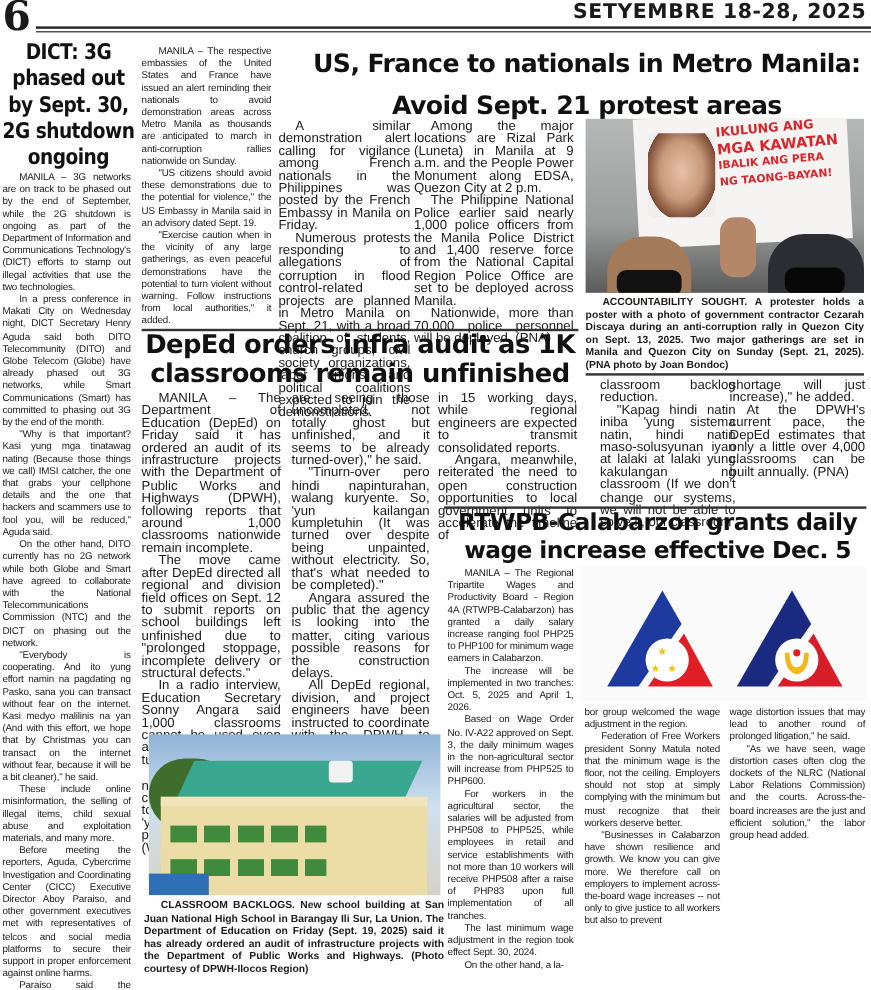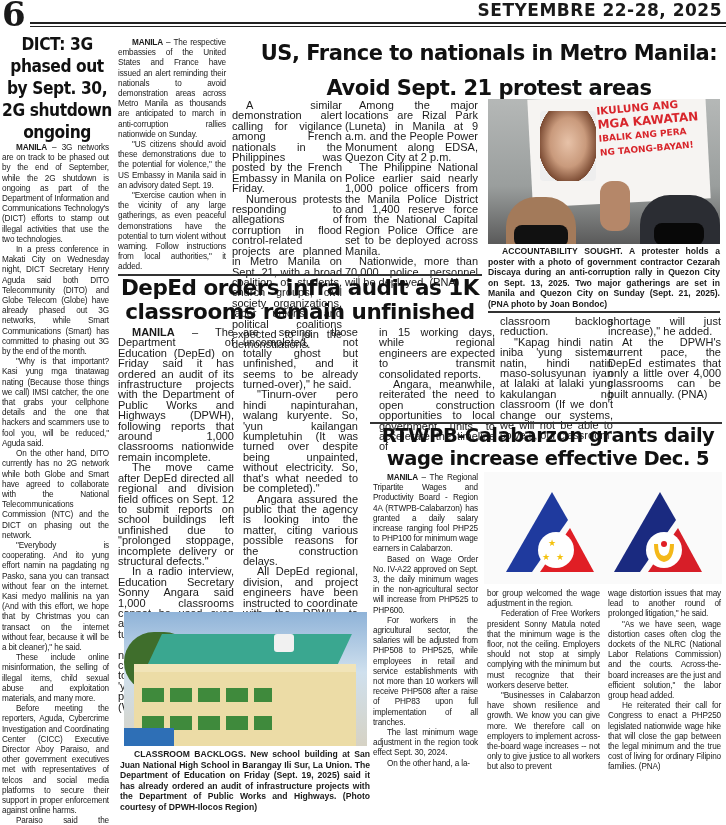--- a/index.html
+++ b/index.html
@@ -1,33 +1,33 @@
 <!DOCTYPE html>
 <html><head>
 <meta charset="utf-8">
 <style>
 *{box-sizing:border-box;margin:0;padding:0}
 body{width:726px;height:825px;background:#fff;font-family:"Liberation Sans",sans-serif;color:#1a1a1a;position:relative;overflow:hidden}
 .abs{position:absolute}
 .txt{font-size:11px;line-height:10.4px;text-align:justify;hyphens:auto}
 .txt p{text-indent:14px}
 .narrow{font-size:8.2px;line-height:10.2px;letter-spacing:-0.15px}
-.dateline{font-weight:bold}
+.dateline{font-weight:normal}
 .cap{font-size:8.6px;line-height:10.6px;font-weight:bold;text-align:justify}
 .cap p{text-indent:14px}
 .rule{background:#333;height:2px}
 .dblrule{border-top:2px solid #222;border-bottom:1px solid #222;height:5px}
 h1,h2{font-family:"DejaVu Sans",sans-serif;font-weight:bold;color:#111;text-align:center;letter-spacing:-0.5px}
 </style>
 </head>
 <body>
 
 <div class="abs" style="left:2px;top:-6px;font-family:'DejaVu Serif',serif;font-weight:bold;font-size:34px;line-height:40px">6</div>
 <div class="abs dblrule" style="left:30px;top:22px;width:696px"></div>
-<div class="abs" style="right:4px;top:0px;font-family:'DejaVu Sans',sans-serif;font-weight:bold;font-size:17px;letter-spacing:0.5px">SETYEMBRE 22-28, 2025</div>
+<div class="abs" style="right:4px;top:0px;font-family:'DejaVu Sans',sans-serif;font-weight:bold;font-size:17px;letter-spacing:0.5px">SETYEMBRE 18-28, 2025</div>
 
 <section>
 <h2 class="abs" style="left:2px;top:33px;width:110px;font-family:'DejaVu Sans',sans-serif;font-size:18px;line-height:22px;transform:scaleX(0.86);transform-origin:left top;width:128px">DICT: 3G phased out by Sept. 30, 2G shutdown ongoing</h2>
 <div class="abs txt narrow" style="left:2px;top:143px;width:107px">
   <p><span class="dateline">MANILA</span><span> – 3G networks are on track to be phased out by the end of September, while the 2G shutdown is ongoing as part of the Department of Information and Communications Technology's (DICT) efforts to stamp out illegal activities that use the two technologies.</span></p>
   <p>In a press conference in Makati City on Wednesday night, DICT Secretary Henry Aguda said both DITO Telecommunity (DITO) and Globe Telecom (Globe) have already phased out 3G networks, while Smart Communications (Smart) has committed to phasing out 3G by the end of the month.</p>
   <p>"Why is that important? Kasi yung mga tinatawag nating (Because those things we call) IMSI catcher, the one that grabs your cellphone details and the one that hackers and scammers use to fool you, will be reduced," Aguda said.</p>
   <p>On the other hand, DITO currently has no 2G network while both Globe and Smart have agreed to collaborate with the National Telecommunications Commission (NTC) and the DICT on phasing out the network.</p>
   <p>"Everybody is cooperating. And ito yung effort namin na pagdating ng Pasko, sana you can transact without fear on the internet. Kasi medyo malilinis na yan (And with this effort, we hope that by Christmas you can transact on the internet without fear, because it will be a bit cleaner)," he said.</p>
   <p>These include online misinformation, the selling of illegal items, child sexual abuse and exploitation materials, and many more.</p>
@@ -83,21 +83,21 @@
   <p>In a radio interview, Education Secretary Sonny Angara said 1,000 classrooms cannot be used even after the supposed turnover.</p>
   <p>"Mayroon kaming nakikita na hindi na-complete, hindi naman totally na ghost pero 'yung hindi tinapos, parang tinurn-over na (We</p>
 </div>
 <div class="abs txt" style="left:243px;top:327px;width:115px">
   <p style="text-indent:0">are seeing those uncompleted, not totally ghost but unfinished, and it seems to be already turned-over)," he said.</p>
   <p>"Tinurn-over pero hindi napinturahan, walang kuryente. So, 'yun kailangan kumpletuhin (It was turned over despite being unpainted, without electricity. So, that's what needed to be completed)."</p>
   <p>Angara assured the public that the agency is looking into the matter, citing various possible reasons for the construction delays.</p>
   <p>All DepEd regional, division, and project engineers have been instructed to coordinate with the DPWH to reconcile project records, he said.</p>
   <p>Validated reports must be submitted to the Education Facilities Division with-</p>
 </div>
-<div class="abs txt" style="left:379px;top:327px;width:116px">
+<div class="abs txt" style="left:365px;top:327px;width:116px">
   <p style="text-indent:0">in 15 working days, while regional engineers are expected to transmit consolidated reports.</p>
   <p>Angara, meanwhile, reiterated the need to open construction opportunities to local government units to accelerate the timeline of</p>
 </div>
 <div class="abs txt" style="left:500px;top:316px;width:113px">
   <p style="text-indent:0">classroom backlog reduction.</p>
   <p>"Kapag hindi natin iniba 'yung sistema natin, hindi natin maso-solusyunan iyan at lalaki at lalaki yung kakulangan ng classroom (If we don't change our systems, we will not be able to solve it, our classroom</p>
 </div>
 <div class="abs txt" style="left:608px;top:316px;width:113px">
   <p style="text-indent:0">shortage will just increase)," he added.</p>
   <p>At the DPWH's current pace, the DepEd estimates that only a little over 4,000 classrooms can be built annually. (PNA)</p>
@@ -114,20 +114,21 @@
 <div class="abs cap" style="left:120px;top:749px;width:250px">
   <p>CLASSROOM BACKLOGS. New school building at San Juan National High School in Barangay Ili Sur, La Union. The Department of Education on Friday (Sept. 19, 2025) said it has already ordered an audit of infrastructure projects with the Department of Public Works and Highways. (Photo courtesy of DPWH-Ilocos Region)</p>
 </div>
 </section>
 
 <section>
 <div class="abs rule" style="left:370px;top:422px;width:352px;height:1.5px"></div>
 <h1 class="abs" style="left:370px;top:424px;width:356px;font-size:19.5px;line-height:23px">RTWPB-Calabarzon grants daily wage increase effective Dec. 5</h1>
 <div class="abs txt narrow" style="left:373px;top:473px;width:105px">
   <p><span class="dateline">MANILA</span><span> – The Regional Tripartite Wages and Productivity Board - Region 4A (RTWPB-Calabarzon) has granted a daily salary increase ranging fool PHP25 to PHP100 for minimum wage earners in Calabarzon.</span></p>
+  <p>The increase will be implemented in two tranches: Oct. 5, 2025 and April 1, 2026.</p>
   <p>Based on Wage Order No. IV-A22 approved on Sept. 3, the daily minimum wages in the non-agricultural sector will increase from PHP525 to PHP600.</p>
   <p>For workers in the agricultural sector, the salaries will be adjusted from PHP508 to PHP525, while employees in retail and service establishments with not more than 10 workers will receive PHP508 after a raise of PHP83 upon full implementation of all tranches.</p>
   <p>The last minimum wage adjustment in the region took effect Sept. 30, 2024.</p>
   <p>On the other hand, a la-</p>
 </div>
 <div class="abs" style="left:484px;top:472px;width:238px;height:112px;background:#fafafa">
   <svg width="238" height="112" viewBox="0 0 238 112">
     <g>
       <polygon points="22,100 68,20 84,48 48,100" fill="#1f3a9e"></polygon>
       <polygon points="56,100 86,56 110,100" fill="#e01e25"></polygon>
@@ -146,15 +147,14 @@
   </svg>
 </div>
 <div class="abs txt narrow" style="left:487px;top:589px;width:113px">
   <p style="text-indent:0">bor group welcomed the wage adjustment in the region.</p>
   <p>Federation of Free Workers president Sonny Matula noted that the minimum wage is the floor, not the ceiling. Employers should not stop at simply complying with the minimum but must recognize that their workers deserve better.</p>
   <p>"Businesses in Calabarzon have shown resilience and growth. We know you can give more. We therefore call on employers to implement across-the-board wage increases -- not only to give justice to all workers but also to prevent</p>
 </div>
 <div class="abs txt narrow" style="left:608px;top:589px;width:113px">
   <p style="text-indent:0">wage distortion issues that may lead to another round of prolonged litigation," he said.</p>
   <p>"As we have seen, wage distortion cases often clog the dockets of the NLRC (National Labor Relations Commission) and the courts. Across-the-board increases are the just and efficient solution," the labor group head added.</p>
-  <p>He reiterated their call for Congress to enact a PHP250 legislated nationwide wage hike that will close the gap between the legal minimum and the true cost of living for ordinary Filipino families. (PNA)</p>
 </div>
 </section>
 
 </body></html>

